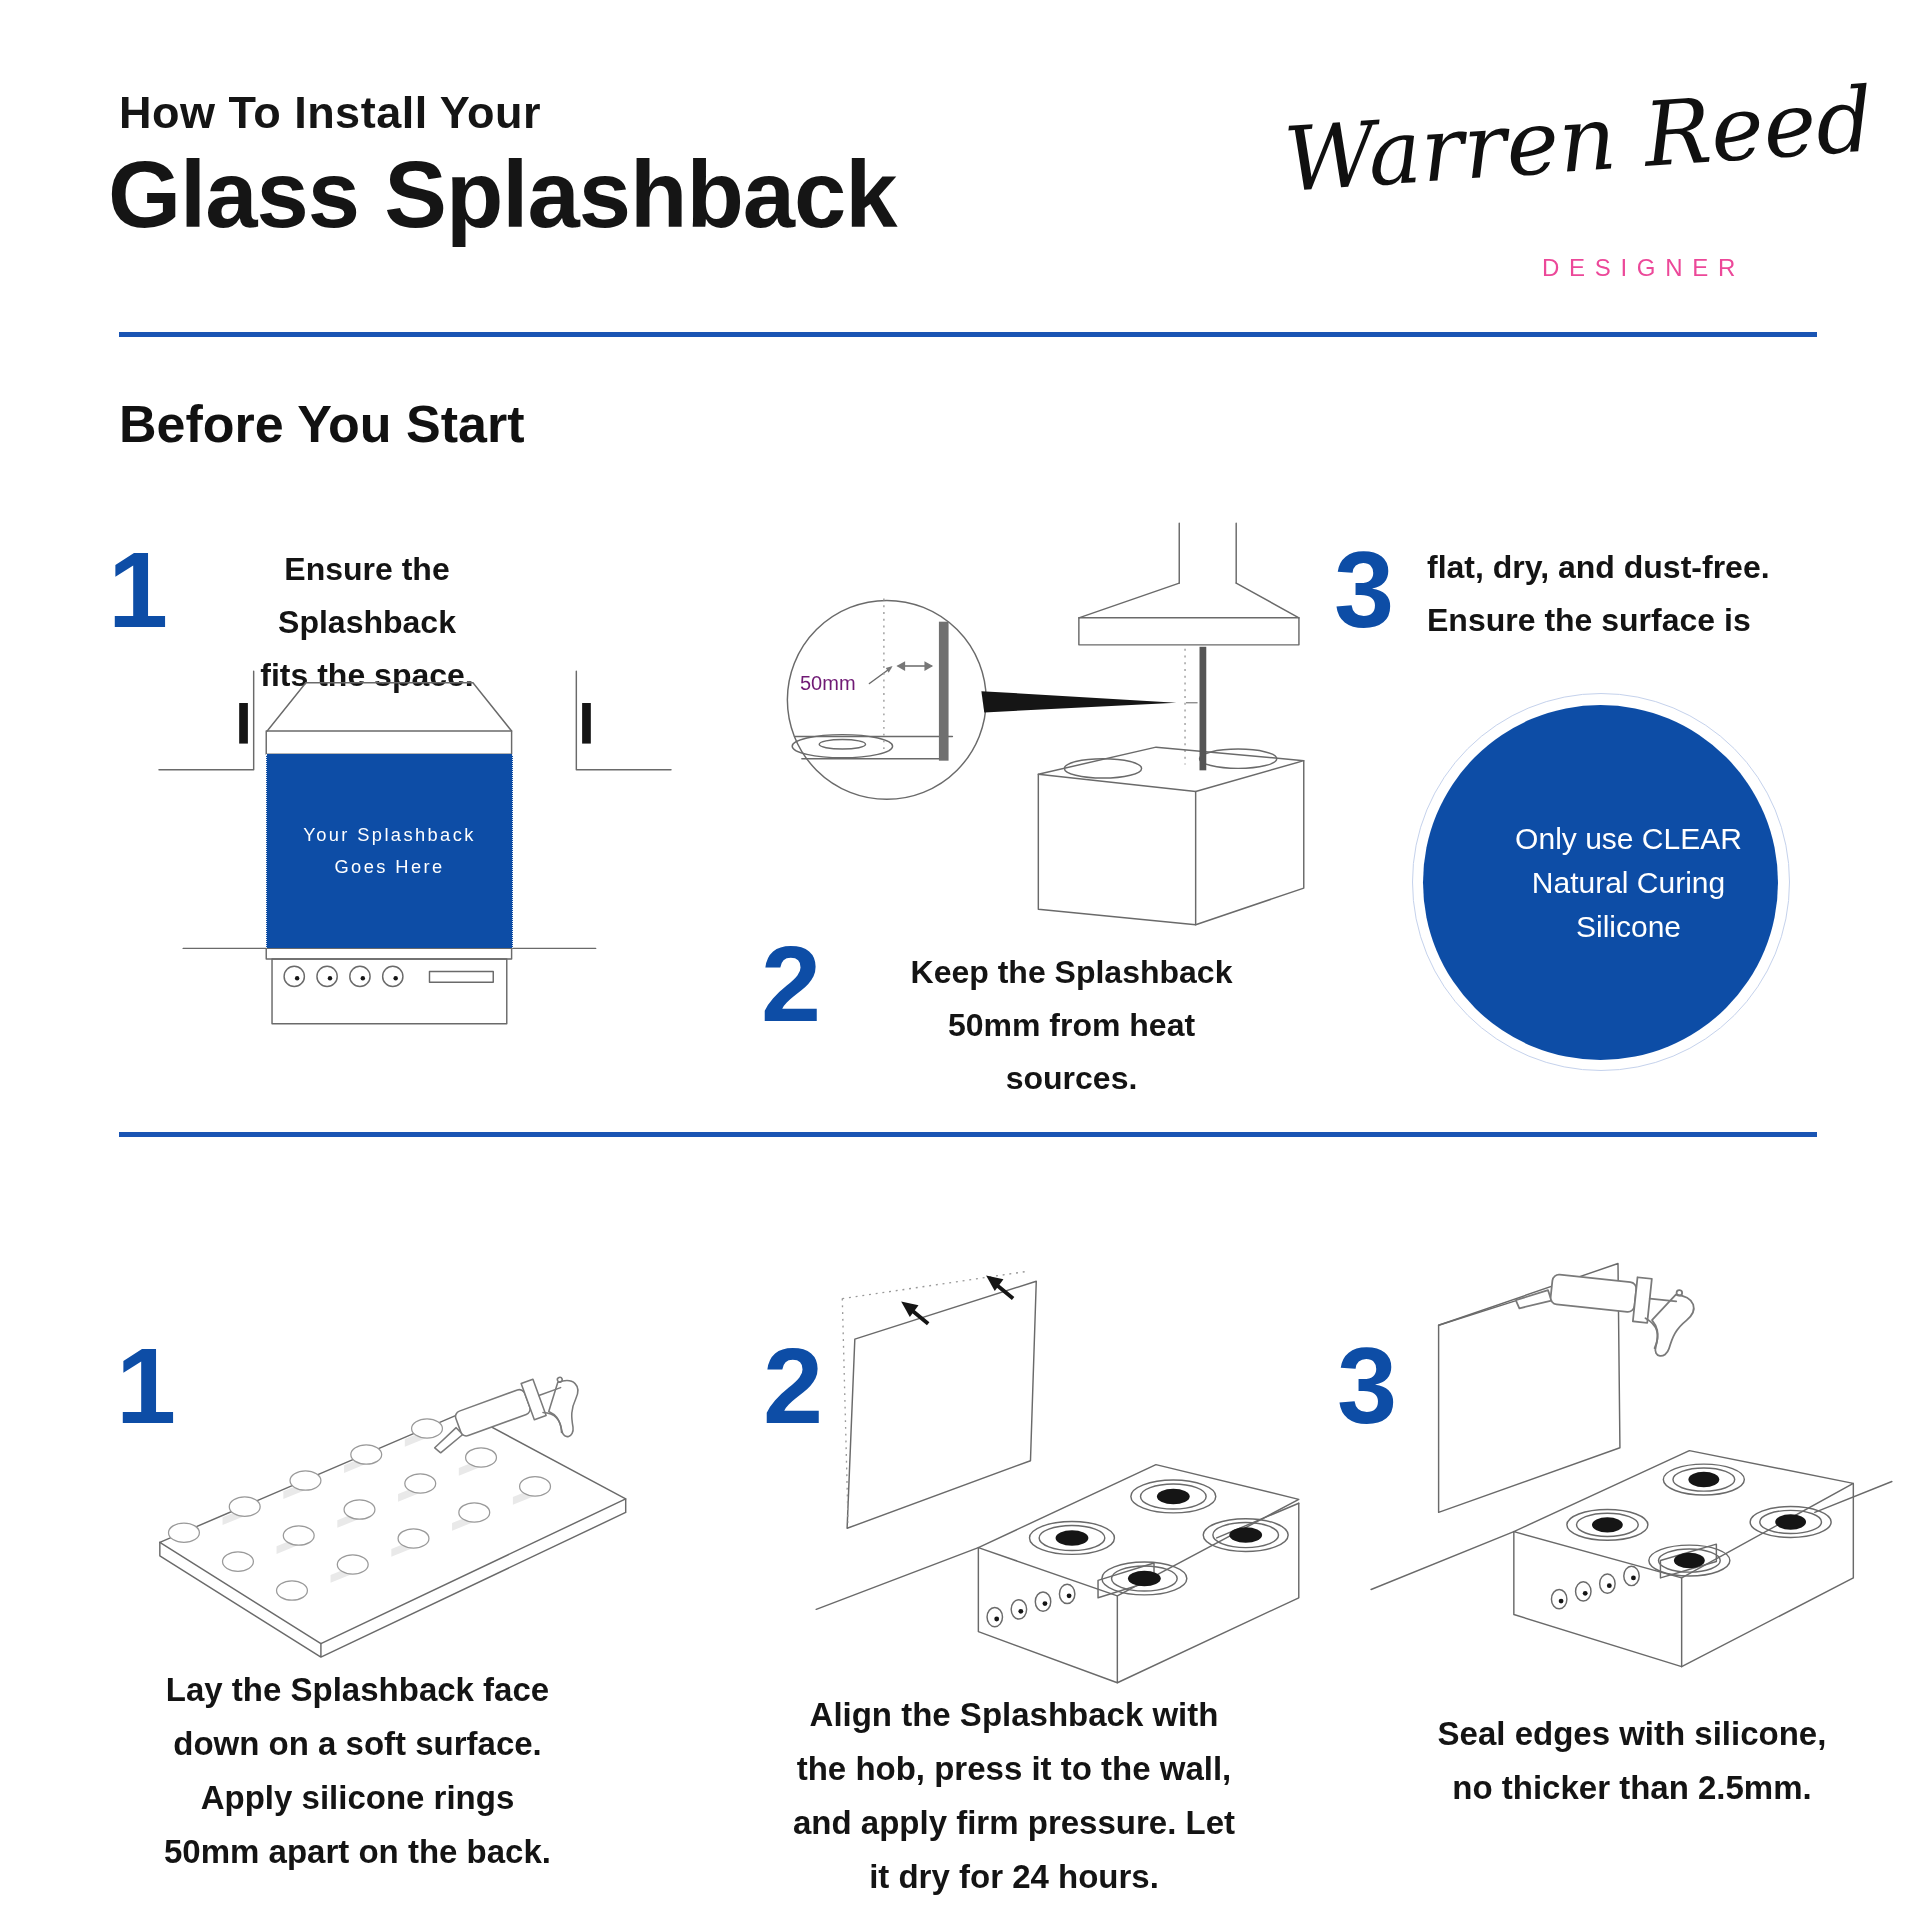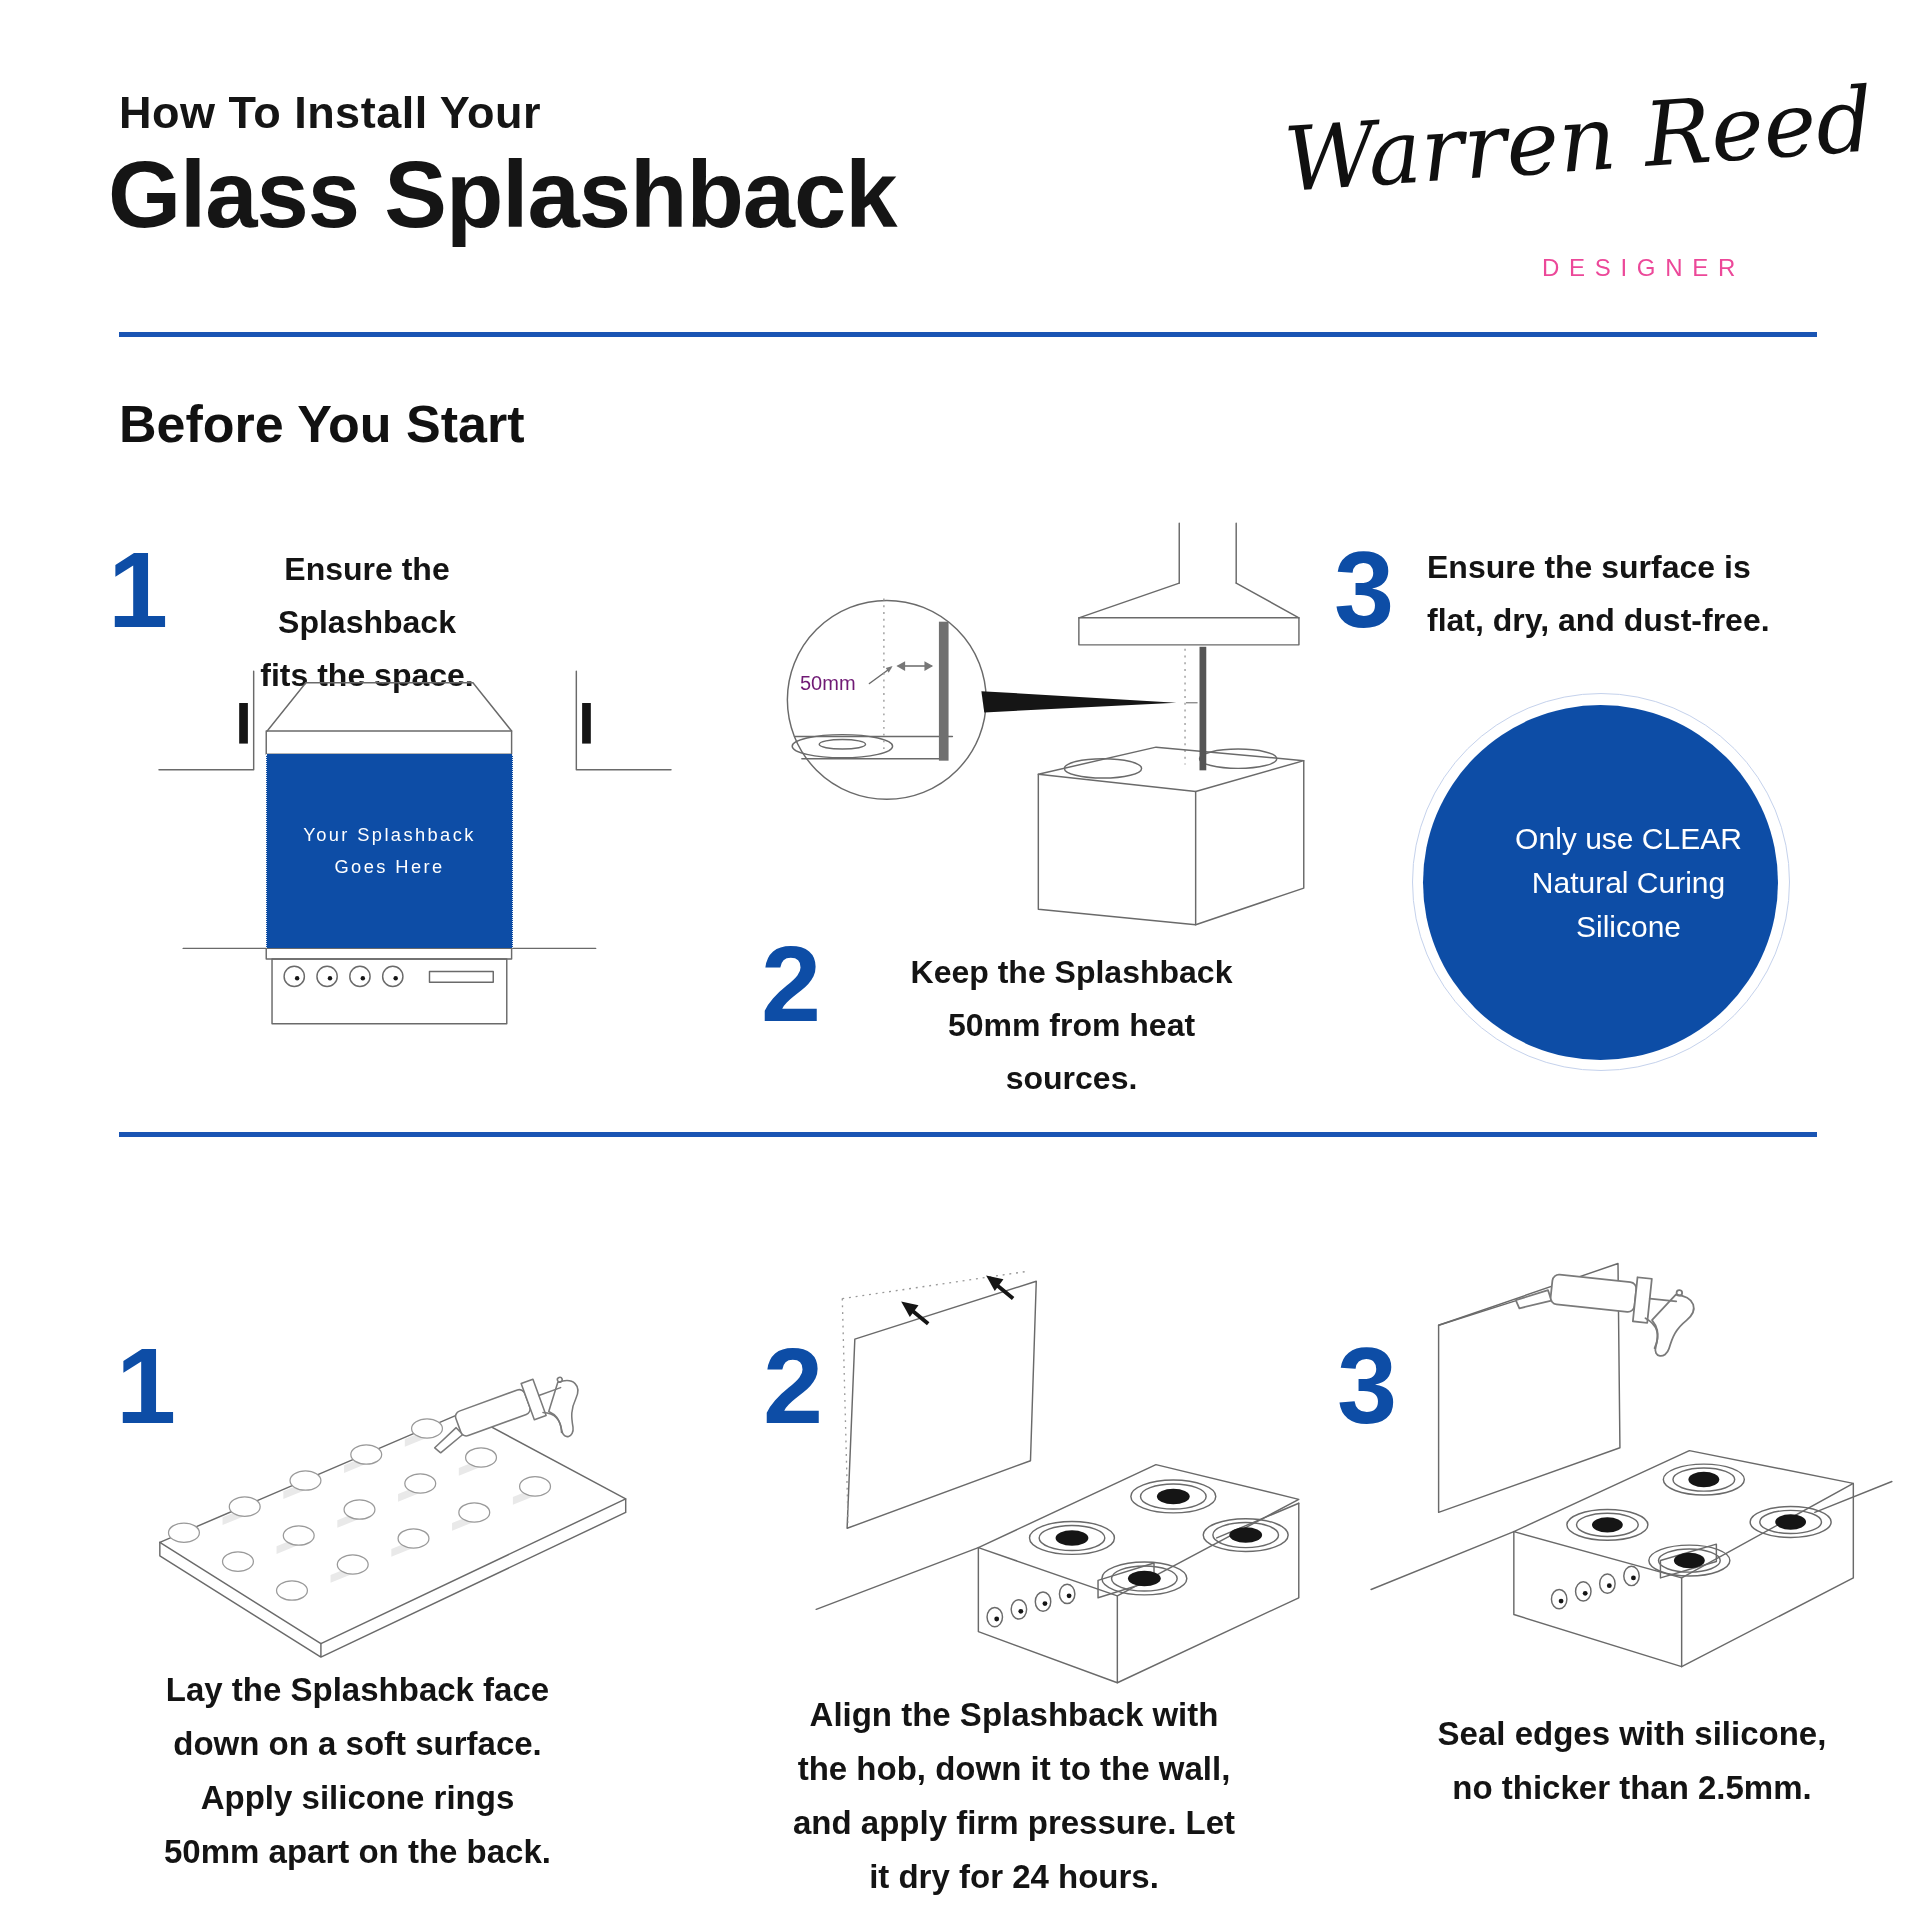--- a/index.html
+++ b/index.html
@@ -157,22 +157,22 @@
 
   <div class="abs step-num" style="left:761px;top:935px;">2</div>
   <div class="abs step-text" style="left:840px;top:946px;width:463px;">
     <div>Keep the Splashback</div>
     <div>50mm from heat</div>
     <div>sources.</div>
   </div>
 
   <div class="abs step-num" style="left:1334px;top:541px;">3</div>
   <div class="abs step-text left" style="left:1427px;top:541px;width:483px;">
+    <div>flat, dry, and dust-free.</div>
     <div>Ensure the surface is</div>
-    <div>flat, dry, and dust-free.</div>
   </div>
 
   <div class="abs note-ring"></div>
   <div class="abs note-circle">
     <div class="note-text">
       <div>Only use CLEAR</div>
       <div>Natural Curing</div>
       <div>Silicone</div>
     </div>
   </div>
@@ -304,21 +304,21 @@
   </div>
 
   <div class="abs cap" style="left:87px;top:1663px;width:541px;">
     <div>Lay the Splashback face</div>
     <div>down on a soft surface.</div>
     <div>Apply silicone rings</div>
     <div>50mm apart on the back.</div>
   </div>
   <div class="abs cap" style="left:705px;top:1688px;width:618px;">
     <div>Align the Splashback with</div>
-    <div>the hob, down it to the wall,</div>
+    <div>the hob, press it to the wall,</div>
     <div>and apply firm pressure. Let</div>
     <div>it dry for 24 hours.</div>
   </div>
   <div class="abs cap" style="left:1352px;top:1707px;width:560px;">
     <div>Seal edges with silicone,</div>
     <div>no thicker than 2.5mm.</div>
   </div>
 
 </div>
 

